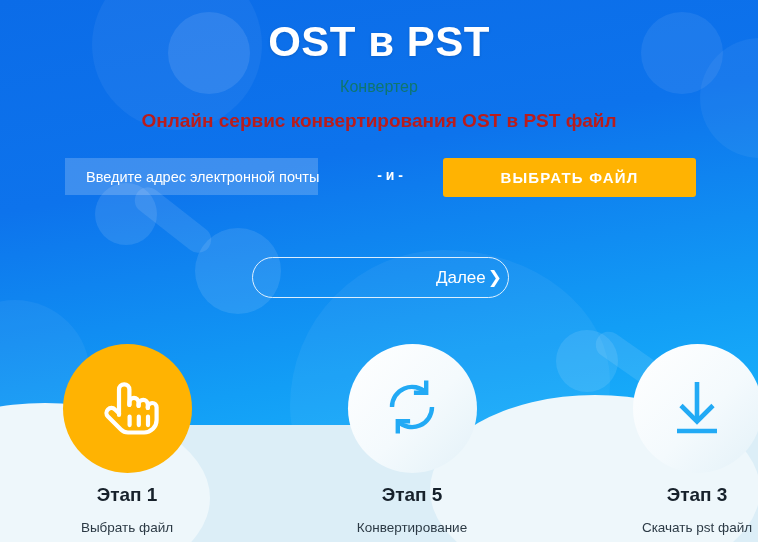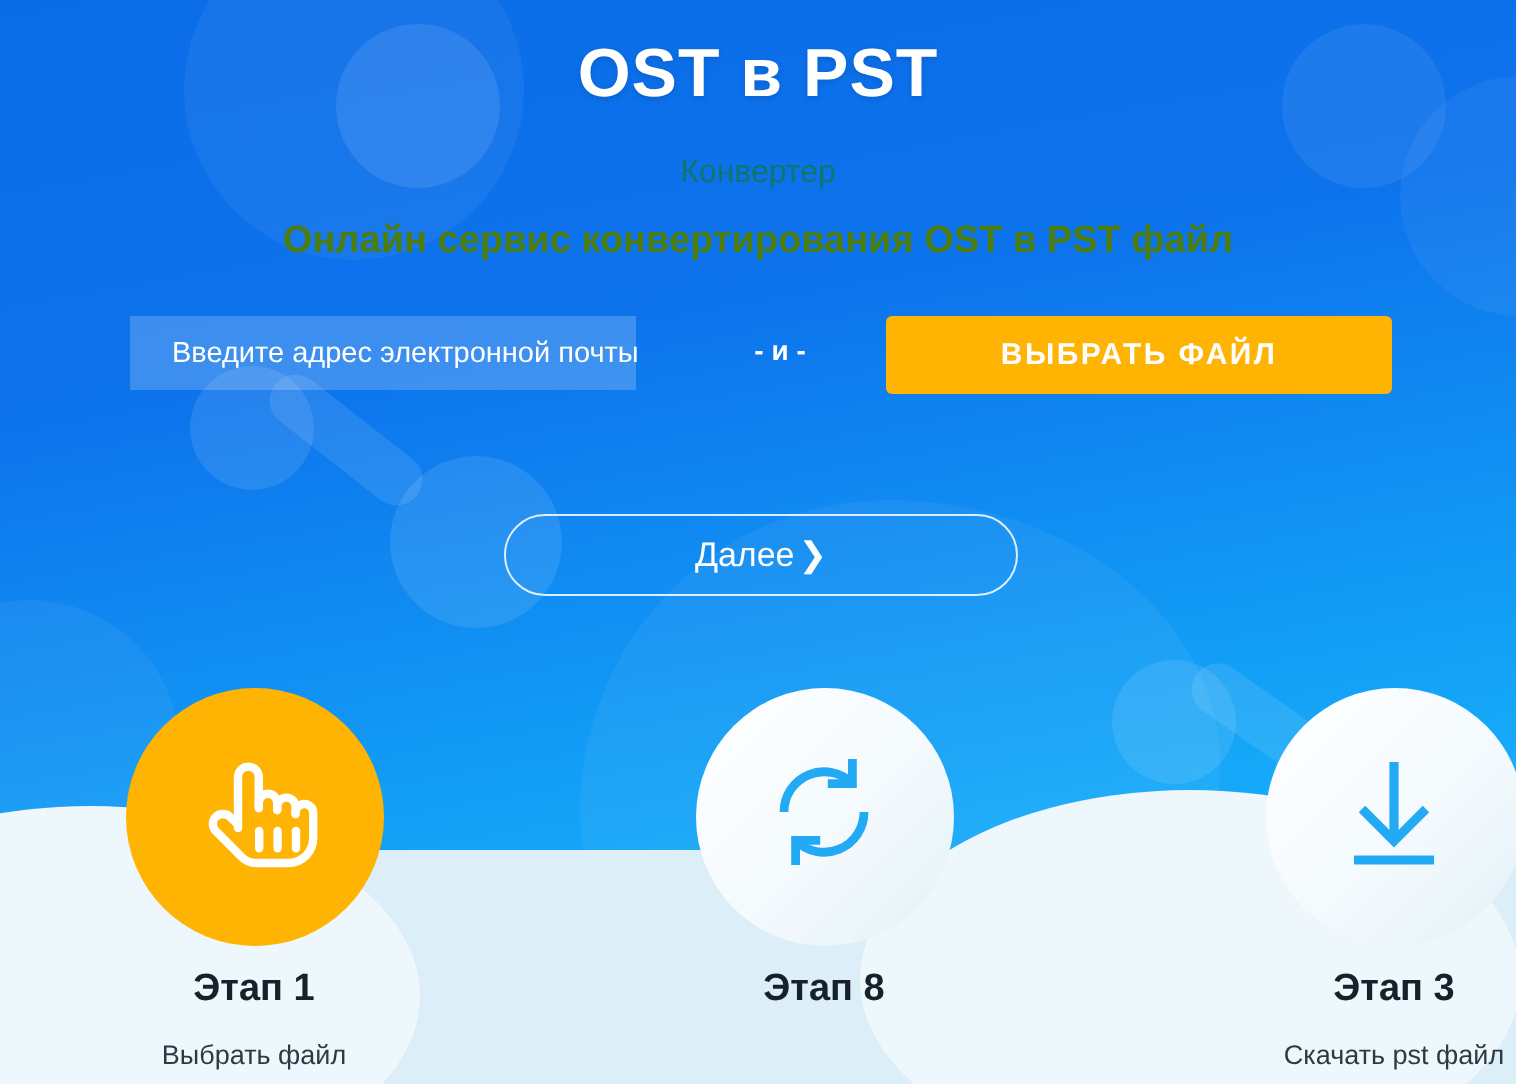--- a/index.html
+++ b/index.html
@@ -63,21 +63,21 @@
     background: #eef7fb;
   }
 
   
   .title {
     position: absolute;
     left: 0;
     top: 18px;
     width: 758px;
     text-align: center;
-    font-size: 34px;
+    font-size: 42px;
     font-weight: bold;
     color: #ffffff;
     letter-spacing: 0.5px;
     text-shadow: 0 1px 3px rgba(0,0,0,0.14);
   }
   .subtitle {
     position: absolute;
     left: 0;
     top: 78px;
     width: 758px;
@@ -86,21 +86,21 @@
     color: #0f766e;
   }
   .tagline {
     position: absolute;
     left: 0;
     top: 110px;
     width: 758px;
     text-align: center;
     font-size: 19px;
     font-weight: bold;
-    color: #4d7c0f;
+    color: #b91c1c;
   }
 
   
   .form-row {
     position: absolute;
     left: 0;
     top: 158px;
     width: 736px;
     height: 40px;
   }
@@ -165,21 +165,21 @@
     height: 41px;
     background: transparent;
     border: 1px solid rgba(255,255,255,0.85);
     border-radius: 21px;
     color: #ffffff;
     font-size: 17px;
     font-family: "Liberation Sans", "DejaVu Sans", sans-serif;
     cursor: pointer;
     display: flex;
     align-items: center;
-    justify-content: center;
+    justify-content: flex-end;
     gap: 1px;
   }
   .next-chevron {
     font-size: 17px;
     font-weight: bold;
     line-height: 1;
     margin-left: 1px;
   }
 
   
@@ -297,21 +297,22 @@
       <div class="step-circle circle-white">
         <span>
           <svg width="70" height="70" viewBox="0 0 70 70" fill="none" stroke="#22AAF5" stroke-width="4.4" stroke-linecap="butt">
             <path d="M55 35 a20 20 0 0 1 -34.2 14.2"></path>
             <path d="M15 35 a20 20 0 0 1 34.2 -14.2"></path>
             <path d="M49.2 8.5 V20.8 H36.9"></path>
             <path d="M20.8 61.5 V49.2 H33.1"></path>
           </svg>
         </span>
       </div>
-      <div class="step-label">Этап 8</div>
+      <div class="step-label">Этап 5</div>
+      <div class="step-caption">Конвертирование</div>
     </div>
 
     <div class="step step-3">
       <div class="step-circle circle-white">
         <span>
           <svg width="66" height="66" viewBox="0 0 66 66" fill="none" stroke="#22AAF5" stroke-width="4.6" stroke-linecap="butt">
             <path d="M33 8 V46"></path>
             <path d="M17 31.5 L33 47.5 L49 31.5"></path>
             <path d="M13 57 H53"></path>
           </svg>

